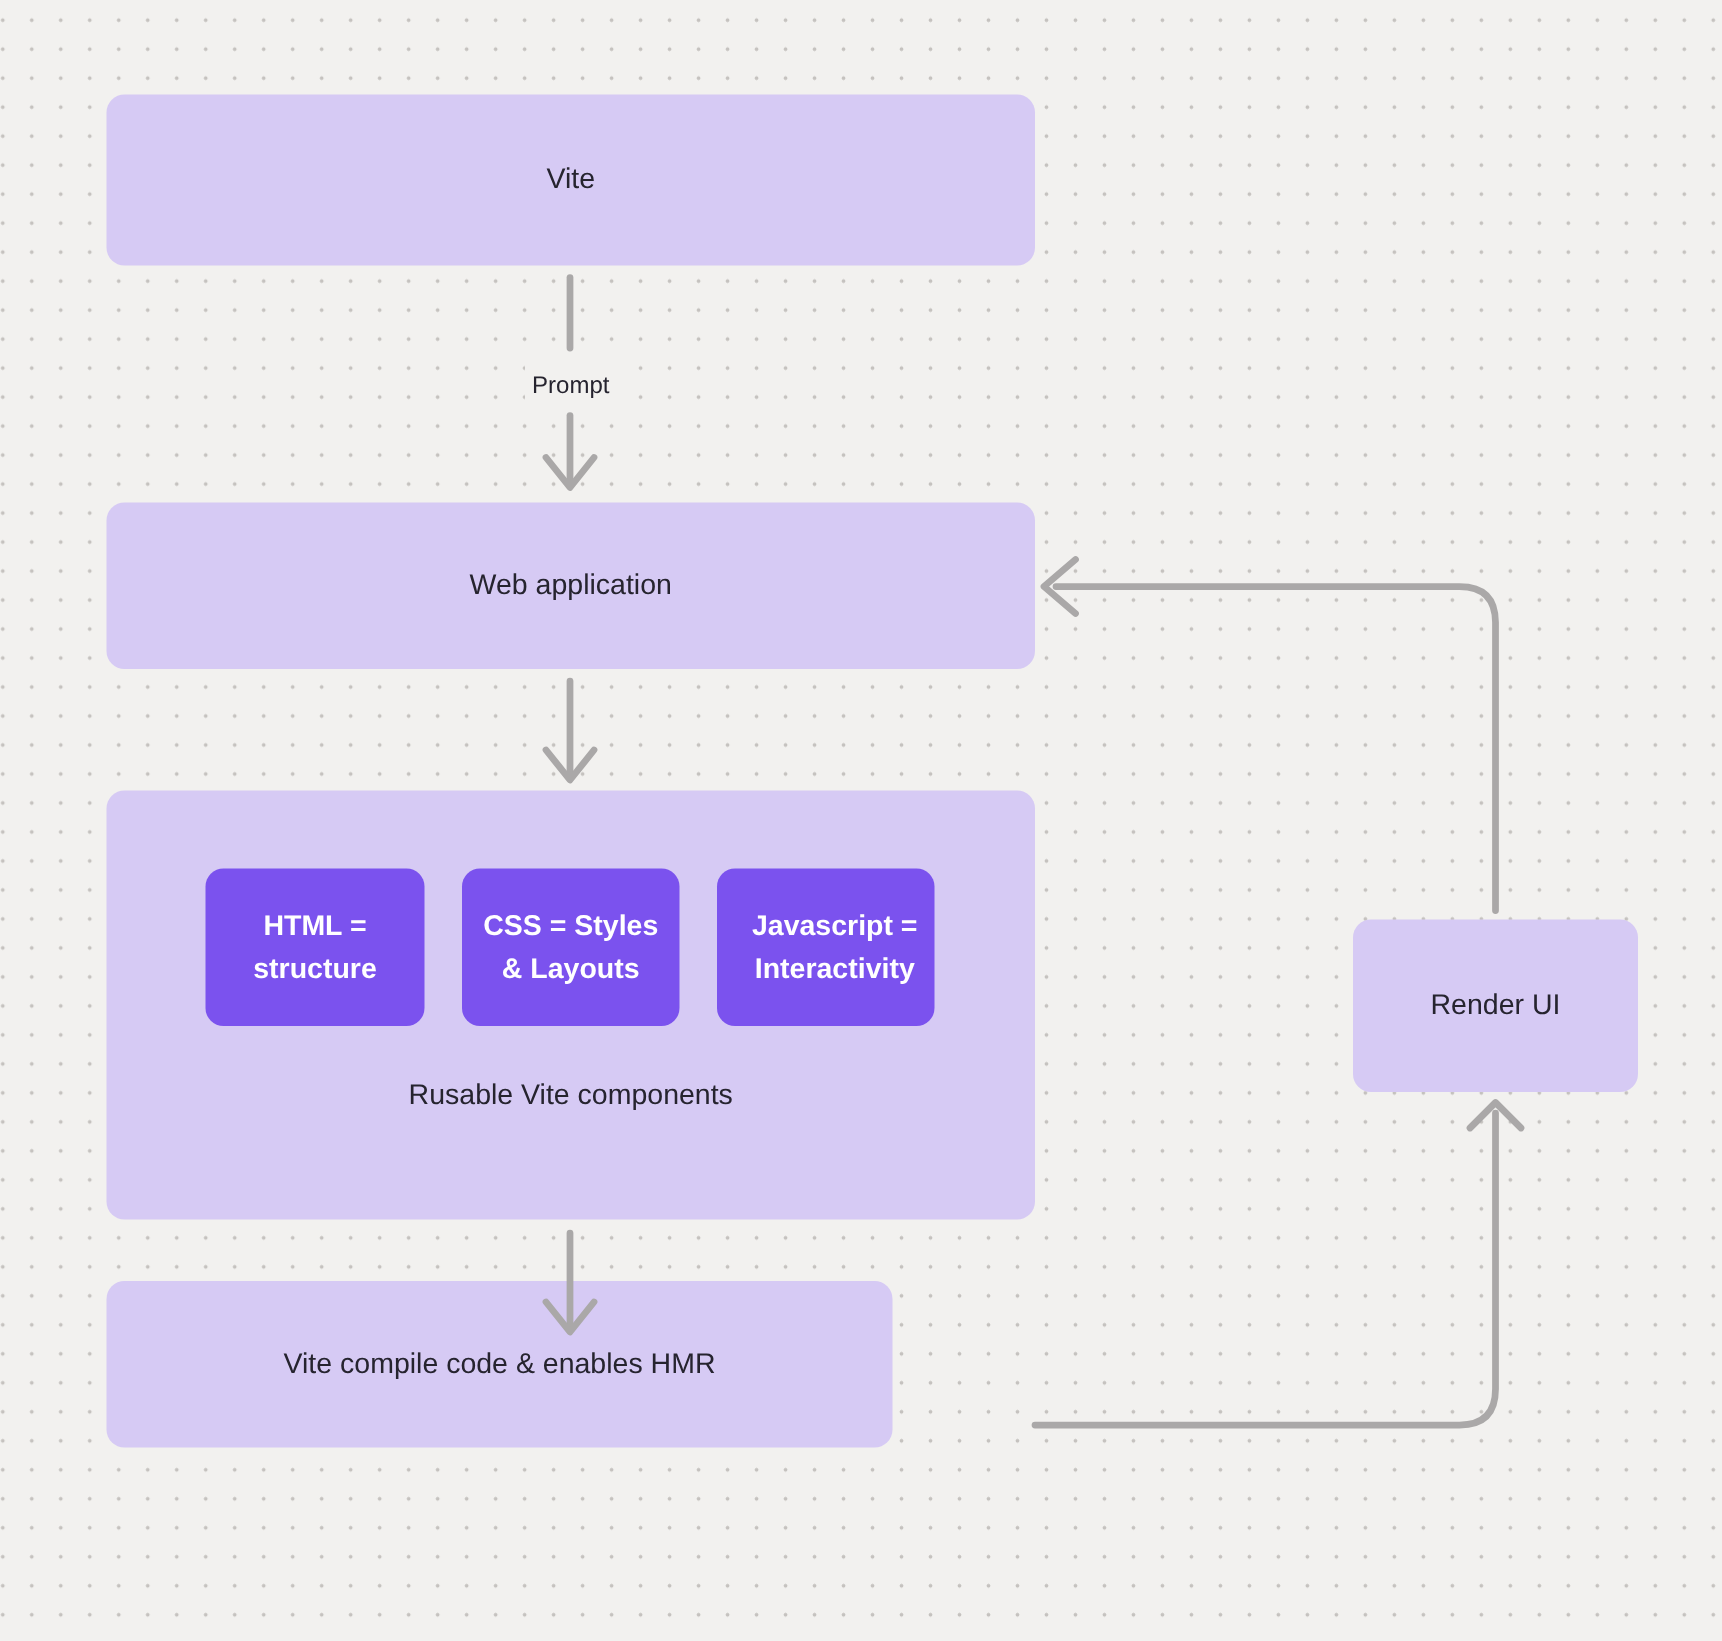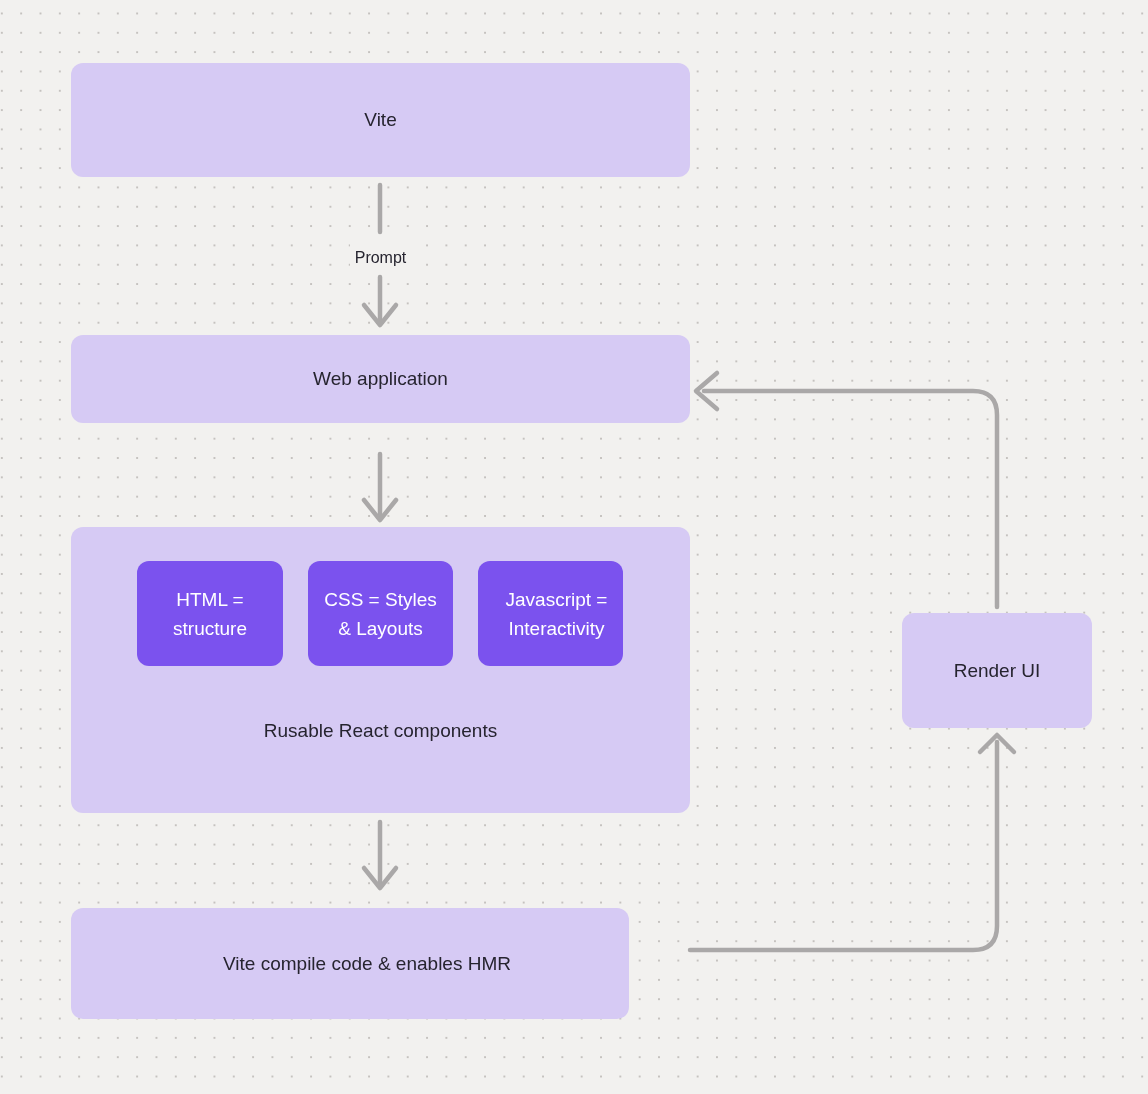--- a/index.html
+++ b/index.html
@@ -23,37 +23,37 @@
     display: flex;
     align-items: center;
     justify-content: center;
     color: var(--text, #26242f);
     font-size: 19px;
     font-weight: 500;
     text-align: center;
     line-height: 1.45;
   }
   .node-user            { left: 71px;  top: 63px;  width: 619px; height: 114px; }
-  .node-web-application { left: 71px;  top: 335px; width: 619px; height: 88px; }
+  .node-web-application { left: 71px;  top: 335px; width: 619px; height: 111px; }
   .node-components      { left: 71px;  top: 527px; width: 619px; height: 286px; }
-  .node-vite            { left: 71px;  top: 908px; width: 524px; height: 111px; padding-left: 34px; }
+  .node-vite            { left: 71px;  top: 854px; width: 524px; height: 111px; }
   .node-render-ui       { left: 902px; top: 613px; width: 190px; height: 115px; }
 
   .chip {
     position: absolute;
-    top: 34px;
+    top: 52px;
     height: 105px;
     background: var(--accent-fill, #7b52ee);
     border-radius: 12px;
     display: flex;
     align-items: center;
     justify-content: center;
     color: var(--accent-text, #ffffff);
     font-size: 19px;
-    font-weight: 400;
+    font-weight: 700;
     line-height: 29px;
     text-align: center;
     padding: 0 8px;
     box-sizing: border-box;
   }
   .chip-html       { left: 66px;  width: 146px; }
   .chip-css        { left: 237px; width: 145px; }
   .chip-javascript { left: 407px; width: 145px; padding-left: 20px; }
 
   .components-caption {
@@ -118,21 +118,21 @@
   <div class="node node-components">
     <div class="chip chip-html">
       <span>HTML = structure</span>
     </div>
     <div class="chip chip-css">
       <span>CSS = Styles &amp; Layouts</span>
     </div>
     <div class="chip chip-javascript">
       <span>Javascript = Interactivity</span>
     </div>
-    <div class="components-caption">Rusable React components</div>
+    <div class="components-caption">Rusable Vite components</div>
   </div>
 
   <div class="node node-vite">
     <span>Vite compile code &amp; enables HMR</span>
   </div>
 
   <div class="node node-render-ui">
     <span>Render UI</span>
   </div>
 

